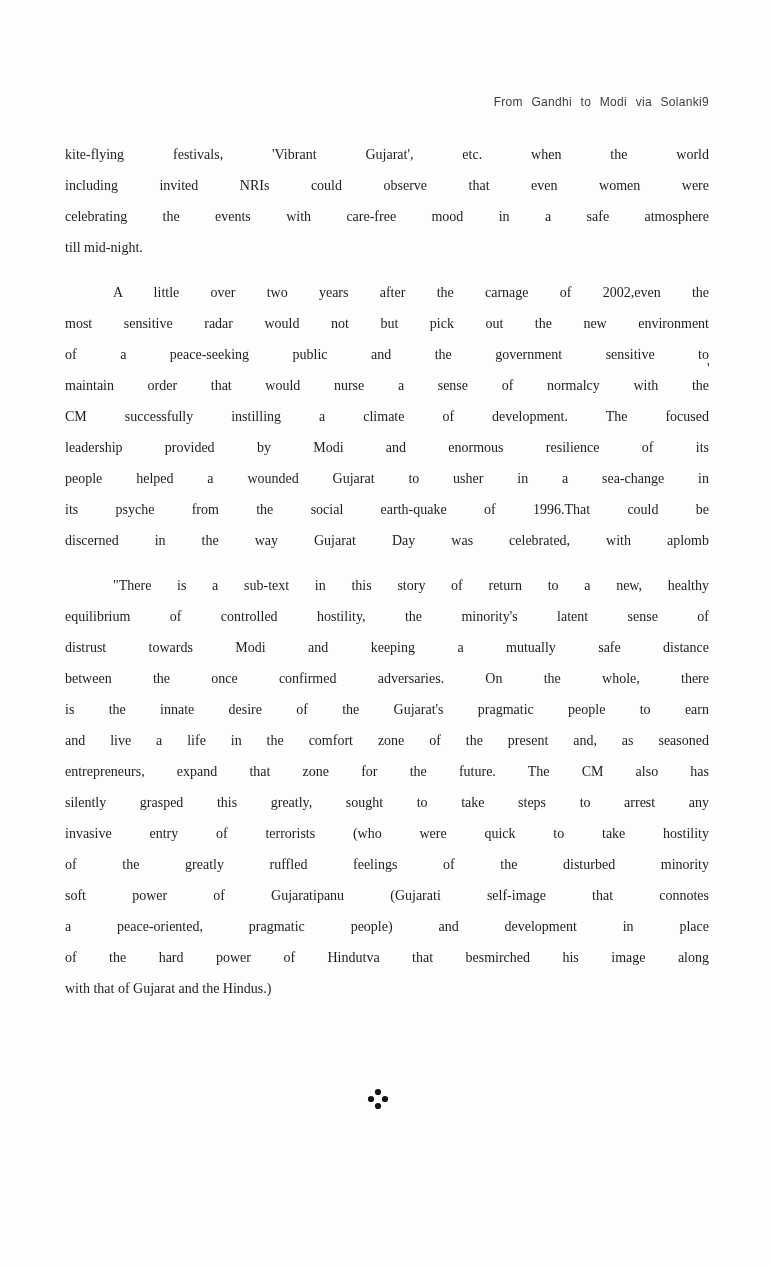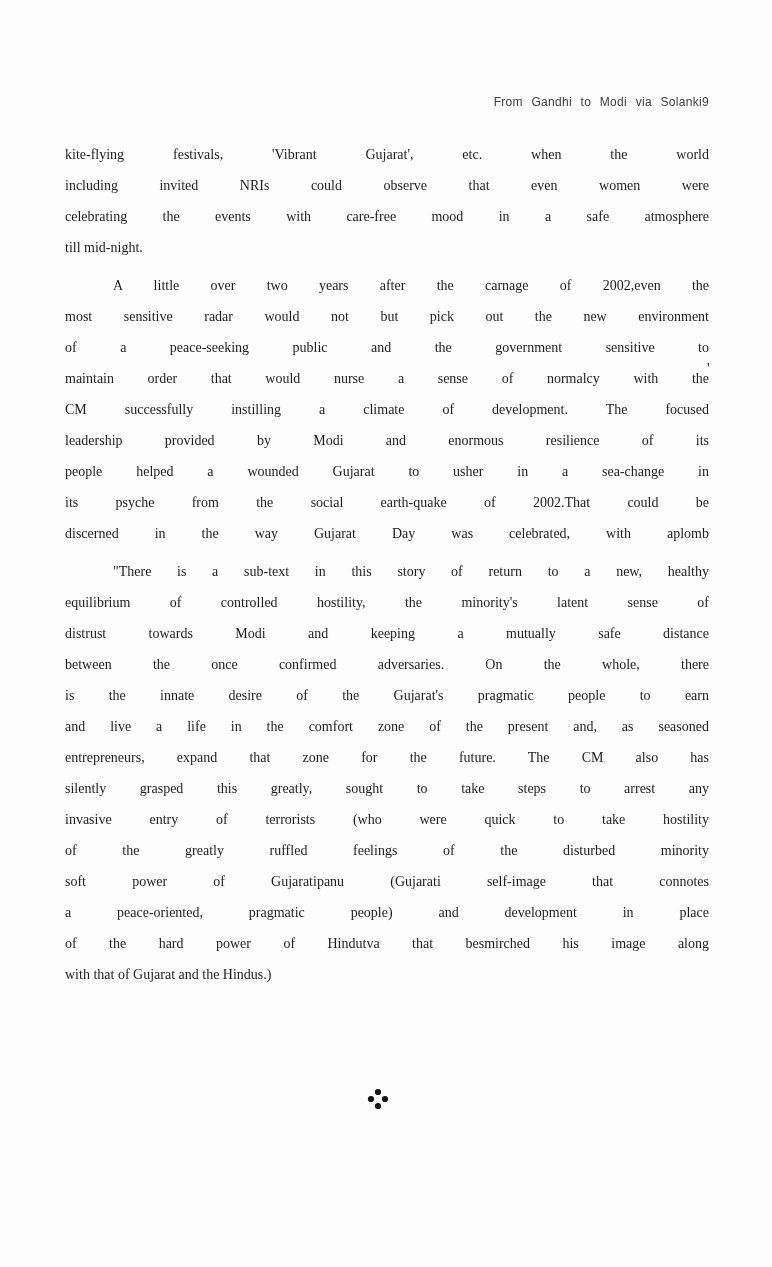--- a/index.html
+++ b/index.html
@@ -32,21 +32,21 @@
   .text-block {
     position: absolute;
     top: 139px;
     left: 65px;
     width: 644px;
     font-size: 14px;
     line-height: 31px;
     color: #1d1d1d;
   }
   .para { margin: 0; }
-  .para + .para { margin-top: 7px; }
+  .para + .para { margin-top: 14px; }
   .line {
     text-align: justify;
     text-align-last: justify;
   }
   .line.last { text-align-last: left; }
   .line.indent { padding-left: 48px; }
   .stray-mark {
     position: absolute;
     top: 360px;
     left: 707px;
@@ -79,21 +79,21 @@
         <div class="line last">till mid-night.</div>
       </div>
       <div class="para">
         <div class="line indent">A little over two years after the carnage of 2002,even the</div>
         <div class="line">most sensitive radar would not but pick out the new environment</div>
         <div class="line">of a peace-seeking public and the government sensitive to</div>
         <div class="line">maintain order that would nurse a sense of normalcy with the</div>
         <div class="line">CM successfully instilling a climate of development. The focused</div>
         <div class="line">leadership provided by Modi and enormous resilience of its</div>
         <div class="line">people helped a wounded Gujarat to usher in a sea-change in</div>
-        <div class="line">its psyche from the social earth-quake of 2002.That could be</div>
+        <div class="line">its psyche from the social earth-quake of 1996.That could be</div>
         <div class="line">discerned in the way Gujarat Day was celebrated, with aplomb</div>
       </div>
       <div class="para">
         <div class="line indent">"There is a sub-text in this story of return to a new, healthy</div>
         <div class="line">equilibrium of controlled hostility, the minority's latent sense of</div>
         <div class="line">distrust towards Modi and keeping a mutually safe distance</div>
         <div class="line">between the once confirmed adversaries. On the whole, there</div>
         <div class="line">is the innate desire of the Gujarat's pragmatic people to earn</div>
         <div class="line">and live a life in the comfort zone of the present and, as seasoned</div>
         <div class="line">entrepreneurs, expand that zone for the future. The CM also has</div>

